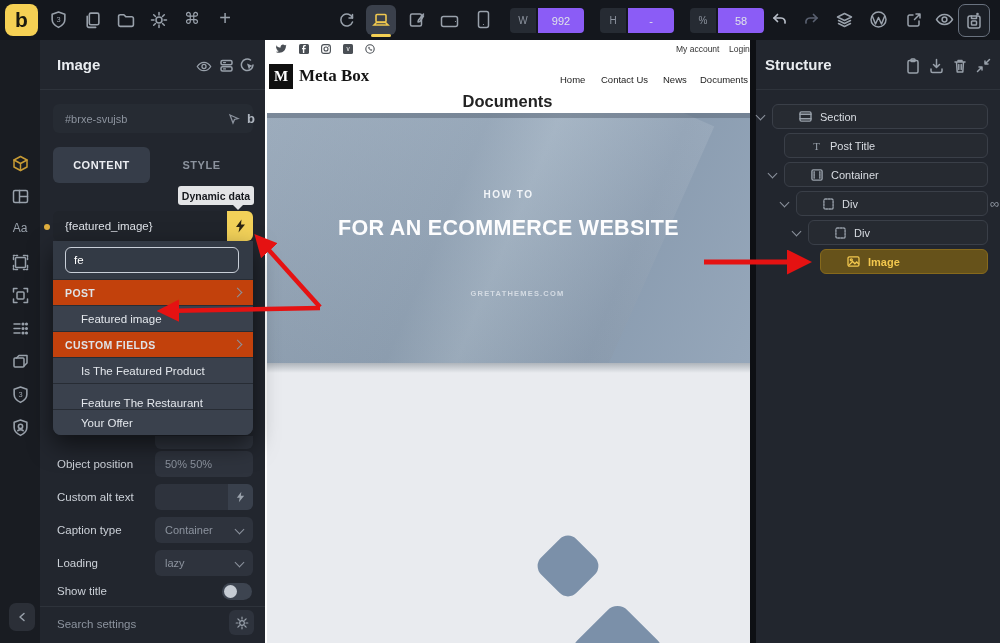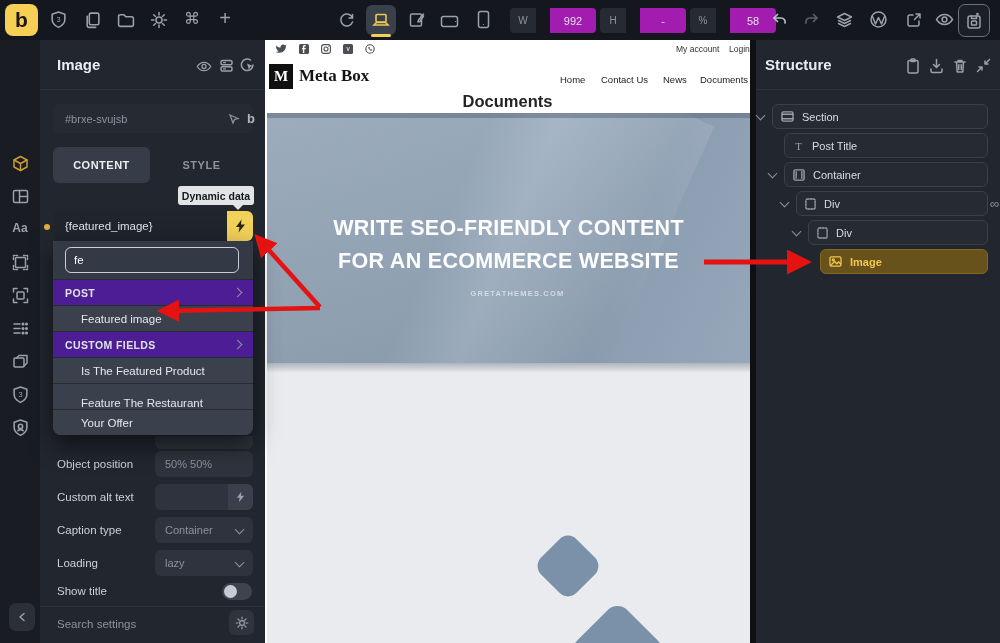--- a/index.html
+++ b/index.html
@@ -21,22 +21,22 @@
   .chev.down{transform:rotate(45deg);}
   .chev.right{transform:rotate(-45deg);}
   
   .blogo{left:5px;top:4px;width:33px;height:32px;background:#f5d054;border-radius:8px;
          color:#1c1a10;font-weight:bold;font-size:21px;display:flex;align-items:center;justify-content:center;}
   .devactive{left:366px;top:5px;width:30px;height:30px;background:#3a404b;border-radius:6px;
              display:flex;align-items:center;justify-content:center;}
   .devunderline{left:371px;top:34px;width:20px;height:2.5px;background:#f5d054;border-radius:2px;}
   .dimgroup-l{width:26px;height:25px;background:#262b33;border-radius:4px 0 0 4px;color:#8c939e;
               font-size:10px;display:flex;align-items:center;justify-content:center;}
-  .dimgroup-v{width:46px;height:25px;background:#a21caf;border-radius:0 4px 4px 0;color:#dfe3e9;
-              font-size:11px;display:flex;align-items:center;justify-content:center;margin-left:14px;}
+  .dimgroup-v{width:46px;height:25px;background:#8b5cf6;border-radius:0 4px 4px 0;color:#dfe3e9;
+              font-size:11px;display:flex;align-items:center;justify-content:center;margin-left:2px;}
   .dimwrap{top:8px;display:flex;}
   .savebtn{left:958px;top:4px;width:30px;height:31px;border:1.5px solid #69727f;border-radius:7px;
            display:flex;align-items:center;justify-content:center;background:#1b1f26;}
   
   .ptitle{color:#e9ecf0;font-size:15px;font-weight:bold;}
   .idinput{left:53px;top:104px;width:200px;height:29px;background:#262b33;border-radius:6px;
            display:flex;align-items:center;color:#8c939e;font-size:11px;padding-left:12px;box-sizing:border-box;}
   .tab{height:36px;display:flex;align-items:center;justify-content:center;font-size:11px;font-weight:bold;letter-spacing:.5px;border-radius:6px;}
   .tab.on{background:#363d49;color:#eceef2;}
   .tab.off{color:#8c939e;}
@@ -48,21 +48,21 @@
             display:flex;align-items:center;color:#dde1e7;font-size:11.5px;padding-left:12px;box-sizing:border-box;}
   .boltbtn{left:227px;top:211px;width:26px;height:30px;background:#f2d159;border-radius:0 6px 6px 0;
            display:flex;align-items:center;justify-content:center;}
   .ydot{left:44px;top:224px;width:6px;height:6px;border-radius:50%;background:#dfae3f;}
   .dropdown{left:53px;top:241px;width:200px;height:194px;background:#333a45;border-radius:0 0 8px 8px;
             box-shadow:0 10px 24px rgba(0,0,0,.55);z-index:20;}
   .ddsearch{left:65px;top:247px;width:174px;height:26px;border:1.5px solid #c9cfd8;border-radius:6px;background:transparent;
             color:#fff;font-size:11.5px;padding:0 8px;box-sizing:border-box;outline:none;z-index:21;font-family:"Liberation Sans",sans-serif;}
   .ddrow{left:53px;width:200px;height:26px;display:flex;align-items:center;padding:0 12px;box-sizing:border-box;
          border-top:1px solid #272c34;z-index:21;}
-  .ddrow.hdr{background:#4c1d95;color:#dfe3e8;font-size:10.5px;font-weight:bold;letter-spacing:.4px;justify-content:space-between;}
+  .ddrow.hdr{background:#c2410c;color:#dfe3e8;font-size:10.5px;font-weight:bold;letter-spacing:.4px;justify-content:space-between;}
   .ddrow.item{background:#3a414d;color:#e3e7ec;font-size:11.5px;padding-left:28px;}
   .sliver{left:155px;top:436px;width:98px;height:13px;background:#2e333d;border-radius:0 0 6px 6px;}
   .flabel{color:#ccd1d8;font-size:11.5px;display:flex;align-items:center;height:26px;}
   .fvalue{background:#2e333d;border-radius:6px;height:26px;display:flex;align-items:center;
           color:#8c939e;font-size:11px;padding-left:10px;box-sizing:border-box;width:98px;}
   .minibolt{left:228px;width:25px;height:26px;background:#39404c;border-radius:0 6px 6px 0;
             display:flex;align-items:center;justify-content:center;}
   .togglepill{width:30px;height:17px;background:#3d4450;border-radius:9px;position:relative;}
   .toggleknob{position:absolute;left:2px;top:2px;width:13px;height:13px;background:#c6ccd4;border-radius:50%;}
   .gearbtn{left:229px;top:610px;width:25px;height:25px;background:#2e333d;border-radius:6px;
@@ -87,21 +87,21 @@
   .herotitle{left:0;top:99px;width:483px;text-align:center;color:#fdfdfe;font-size:21.5px;font-weight:800;line-height:33px;letter-spacing:.3px;}
   .herocredit{left:0;top:176px;width:483px;text-align:center;color:#d4dbe3;font-size:7.5px;font-weight:bold;letter-spacing:1.2px;padding-left:9px;}
   .slide{left:267px;top:363px;width:483px;height:280px;overflow:hidden;background:#e9ebef;}
   .slide .band{position:absolute;left:0;top:0;width:483px;height:10px;
         background:linear-gradient(180deg,#aeb4bb 0%,rgba(233,235,239,0) 100%);}
   .diamond{position:absolute;background:#7b90a9;transform:rotate(45deg);}
   .slidetext{position:absolute;left:28px;top:84px;font-family:"Liberation Serif",serif;font-weight:600;
              font-size:31px;line-height:54px;color:#7e93ab;}
   
   .treebox{position:absolute;height:25px;background:#262a31;border:1px solid #3a3f48;border-radius:6px;
-           display:flex;align-items:center;gap:8px;padding-left:8px;box-sizing:border-box;
+           display:flex;align-items:center;gap:8px;padding-left:26px;box-sizing:border-box;
            color:#d9dde3;font-size:11px;}
   .treebox.sel{background:#66521a;border-color:#86691c;color:#f2c74e;font-weight:bold;}
   .treechev{position:absolute;}
   
   .arrows{left:0;top:0;width:1000px;height:643px;z-index:50;pointer-events:none;}
 </style>
 </head>
 <body>
 
 <div class="ab topbar"></div>
@@ -233,21 +233,21 @@
       <path d="M8.5 1.5 L15 5 V12 L8.5 15.5 L2 12 V5 Z"></path>
       <path d="M2 5 L8.5 8.5 L15 5 M8.5 8.5 V15.5"></path>
     </svg>
 </div>
 <div class="ab" style="left:12px;top:188px;">
   <svg class="ic" width="17" height="17" viewBox="0 0 17 17">
       <rect x="1.5" y="2.5" width="14" height="12" rx="1.5"></rect>
       <path d="M7.5 2.5 V14.5 M7.5 8.5 H15.5"></path>
     </svg>
 </div>
-<div class="ab ictxt" style="left:9px;top:221px;width:22px;font-size:12px;font-weight:bold;">Aa</div>
+<div class="ab ictxt" style="left:9px;top:221px;width:22px;font-size:12px;font-weight:normal;">Aa</div>
 <div class="ab" style="left:12px;top:254px;">
   <svg class="ic" width="17" height="17" viewBox="0 0 17 17">
       <rect x="3.5" y="3.5" width="10" height="10" rx="1"></rect>
       <path d="M1.5 5.5 V1.5 H5.5 M11.5 1.5 H15.5 V5.5 M15.5 11.5 V15.5 H11.5 M5.5 15.5 H1.5 V11.5" stroke-dasharray="2 1.4"></path>
     </svg>
 </div>
 <div class="ab" style="left:12px;top:287px;">
   <svg class="ic" width="17" height="17" viewBox="0 0 17 17">
       <path d="M1.5 5 V1.5 H5 M12 1.5 H15.5 V5 M15.5 12 V15.5 H12 M5 15.5 H1.5 V12"></path>
       <rect x="5" y="5" width="7" height="7" rx="1"></rect>
@@ -448,22 +448,22 @@
     <span>M</span>
   </div>
 <div class="ab logotext">Meta Box</div>
 <span class="ab navitem" style="left:560px;top:74px;">Home</span>
 <span class="ab navitem" style="left:601px;top:74px;">Contact Us</span>
 <span class="ab navitem" style="left:663px;top:74px;">News</span>
 <span class="ab navitem" style="left:700px;top:74px;">Documents</span>
 <div class="ab pagetitle">Documents</div>
 
 <div class="ab hero">
+  <div class="ab herokicker">HOW TO</div>
   <div class="ab herotitle">
-    <div>WRITE SEO-FRIENDLY CONTENT</div>
     <div>FOR AN ECOMMERCE WEBSITE</div>
   </div>
   <div class="ab herocredit">GRETATHEMES.COM</div>
 </div>
 
 <div class="ab slide">
   <div class="band"></div>
 
   <div class="diamond" style="left:276px;top:178px;width:50px;height:50px;border-radius:12px;"></div>
   <div class="diamond" style="left:315px;top:252px;width:71px;height:71px;border-radius:14px;"></div>

